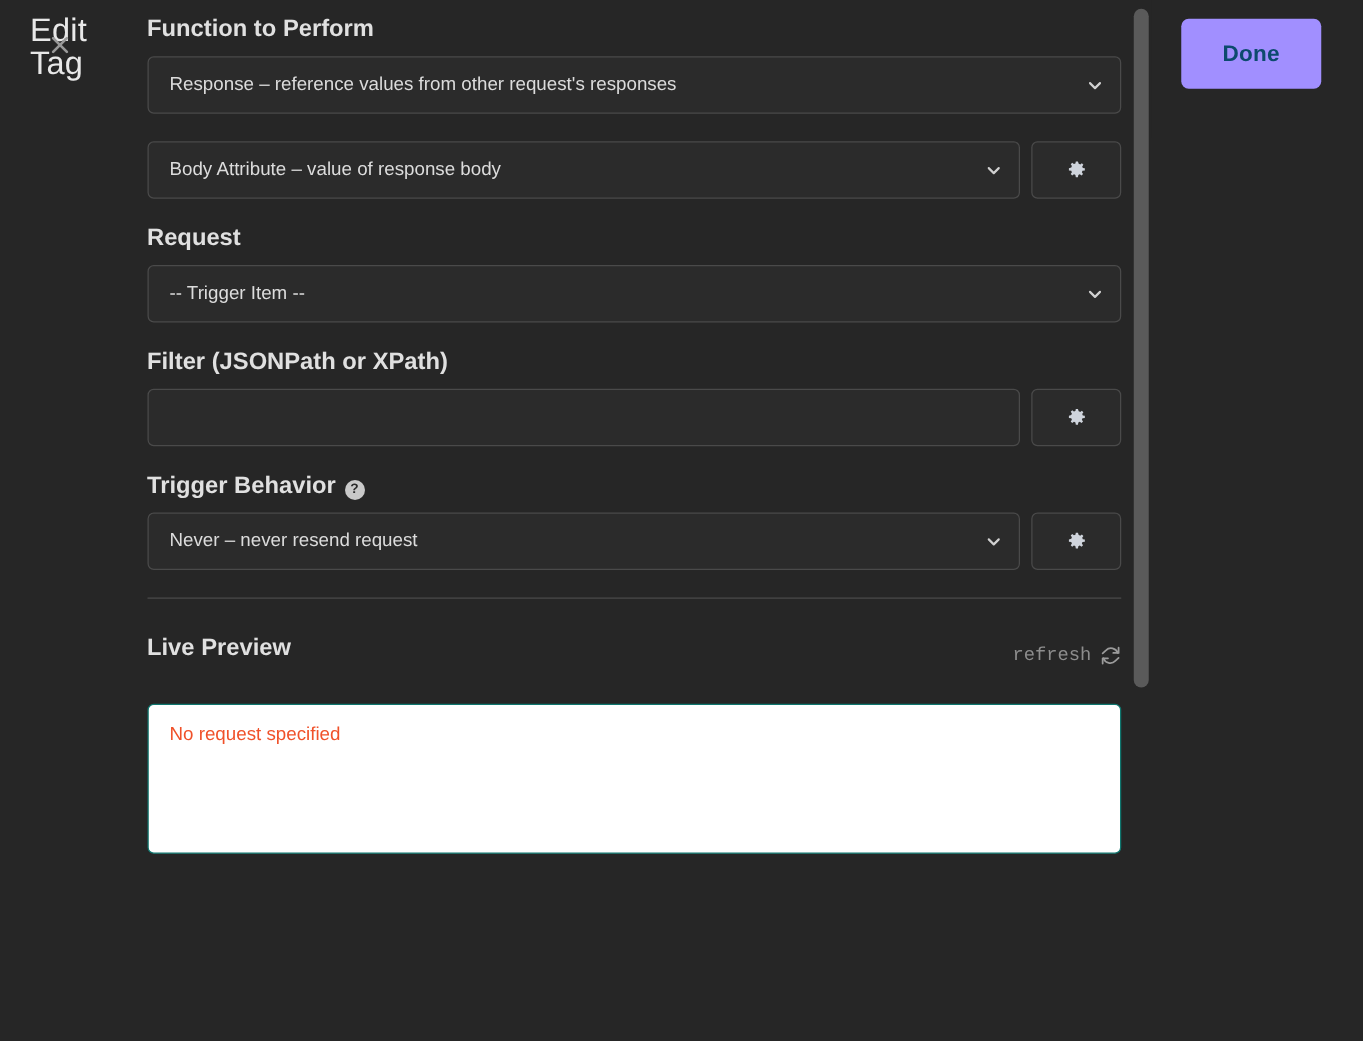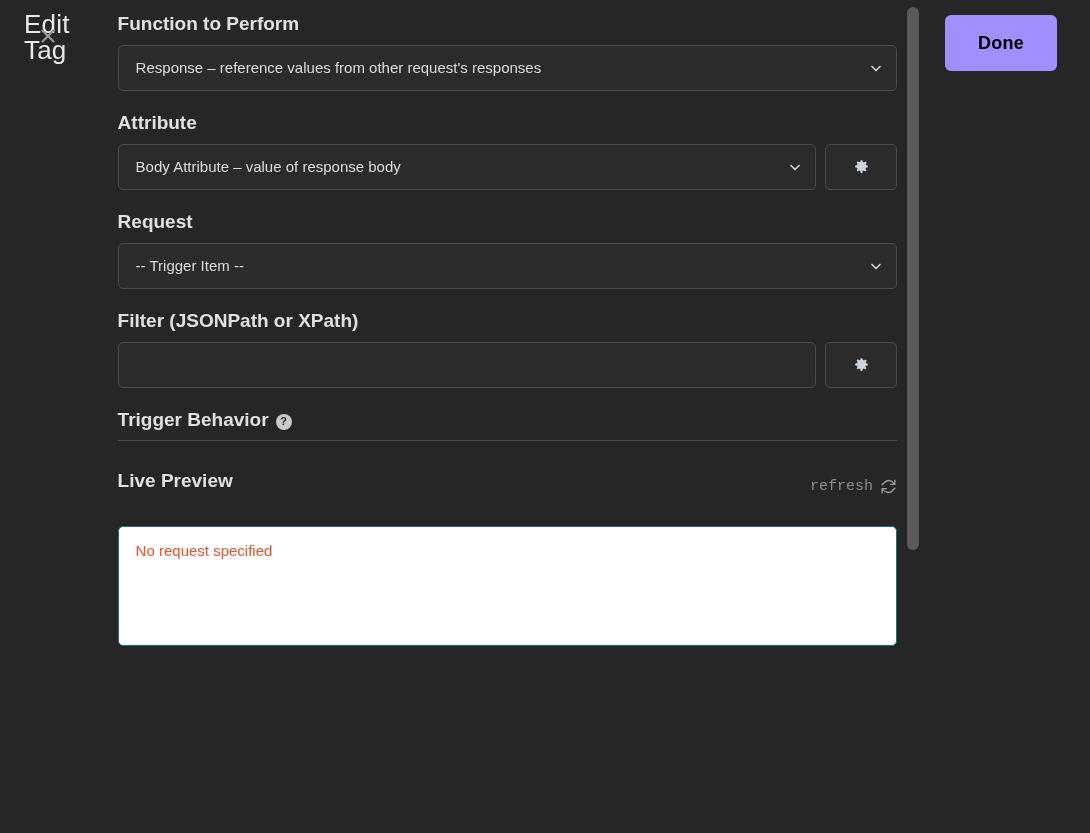--- a/index.html
+++ b/index.html
@@ -236,21 +236,21 @@
     flex: 0 0 110px;
     height: 110px;
     display: flex;
     align-items: center;
     justify-content: flex-end;
     padding: 0 33px 24px 24px;
     background: #262626;
   }
   .done-btn {
     background: #a18fff;
-    color: #000000;
+    color: #0c4a6e;
     border: none;
     border-radius: 6px;
     font-family: "Liberation Sans", sans-serif;
     font-size: 18px;
     font-weight: bold;
     width: 112px;
     height: 56px;
     cursor: pointer;
     letter-spacing: 0.2px;
   }
@@ -280,21 +280,20 @@
           <span class="chevron">
             <svg width="14" height="14" viewBox="0 0 14 14" fill="none" stroke="currentColor" stroke-width="1.7" stroke-linecap="round" stroke-linejoin="round">
               <polyline points="3,5.5 7,9.5 11,5.5"></polyline>
             </svg>
           </span>
         </div>
       </div>
     </div>
 
     <div class="field">
-      <span class="field-label">Attribute</span>
       <div class="control-row">
         <div class="select-wrap">
           <div class="select-box">Body Attribute – value of response body</div>
           <span class="chevron">
             <svg width="14" height="14" viewBox="0 0 14 14" fill="none" stroke="currentColor" stroke-width="1.7" stroke-linecap="round" stroke-linejoin="round">
               <polyline points="3,5.5 7,9.5 11,5.5"></polyline>
             </svg>
           </span>
         </div>
         <button class="gear-btn">
@@ -336,20 +335,38 @@
             </svg>
           </span>
         </button>
       </div>
     </div>
 
     <div class="field">
       <div class="label-row">
         <span class="field-label">Trigger Behavior</span>
         <span class="help-icon">?</span>
+      </div>
+      <div class="control-row">
+        <div class="select-wrap">
+          <div class="select-box">Never – never resend request</div>
+          <span class="chevron">
+            <svg width="14" height="14" viewBox="0 0 14 14" fill="none" stroke="currentColor" stroke-width="1.7" stroke-linecap="round" stroke-linejoin="round">
+              <polyline points="3,5.5 7,9.5 11,5.5"></polyline>
+            </svg>
+          </span>
+        </div>
+        <button class="gear-btn">
+          <span>
+            <svg width="17" height="17" viewBox="0 0 24 24" fill="currentColor">
+              <path d="M12 8.2a3.8 3.8 0 1 0 0 7.6 3.8 3.8 0 0 0 0-7.6zm0 5.9a2.1 2.1 0 1 1 0-4.2 2.1 2.1 0 0 1 0 4.2z"></path>
+              <path d="M21 13.2v-2.4l-2.3-.4a6.9 6.9 0 0 0-.7-1.7l1.35-1.9-1.7-1.7-1.9 1.35a6.9 6.9 0 0 0-1.7-.7L13.2 3h-2.4l-.45 2.3a6.9 6.9 0 0 0-1.7.7L6.75 4.65 5.05 6.35 6.4 8.25a6.9 6.9 0 0 0-.7 1.7L3 10.8v2.4l2.7.45c.16.6.4 1.17.7 1.7l-1.35 1.9 1.7 1.7 1.9-1.35c.53.3 1.1.54 1.7.7l.45 2.7h2.4l.45-2.7c.6-.16 1.17-.4 1.7-.7l1.9 1.35 1.7-1.7-1.35-1.9c.3-.53.54-1.1.7-1.7L21 13.2z"></path>
+            </svg>
+          </span>
+        </button>
       </div>
     </div>
 
     <hr class="divider">
 
     <div class="field">
       <div class="preview-head">
         <span class="field-label">Live Preview</span>
         <button class="refresh-link">
           <span>refresh</span>

